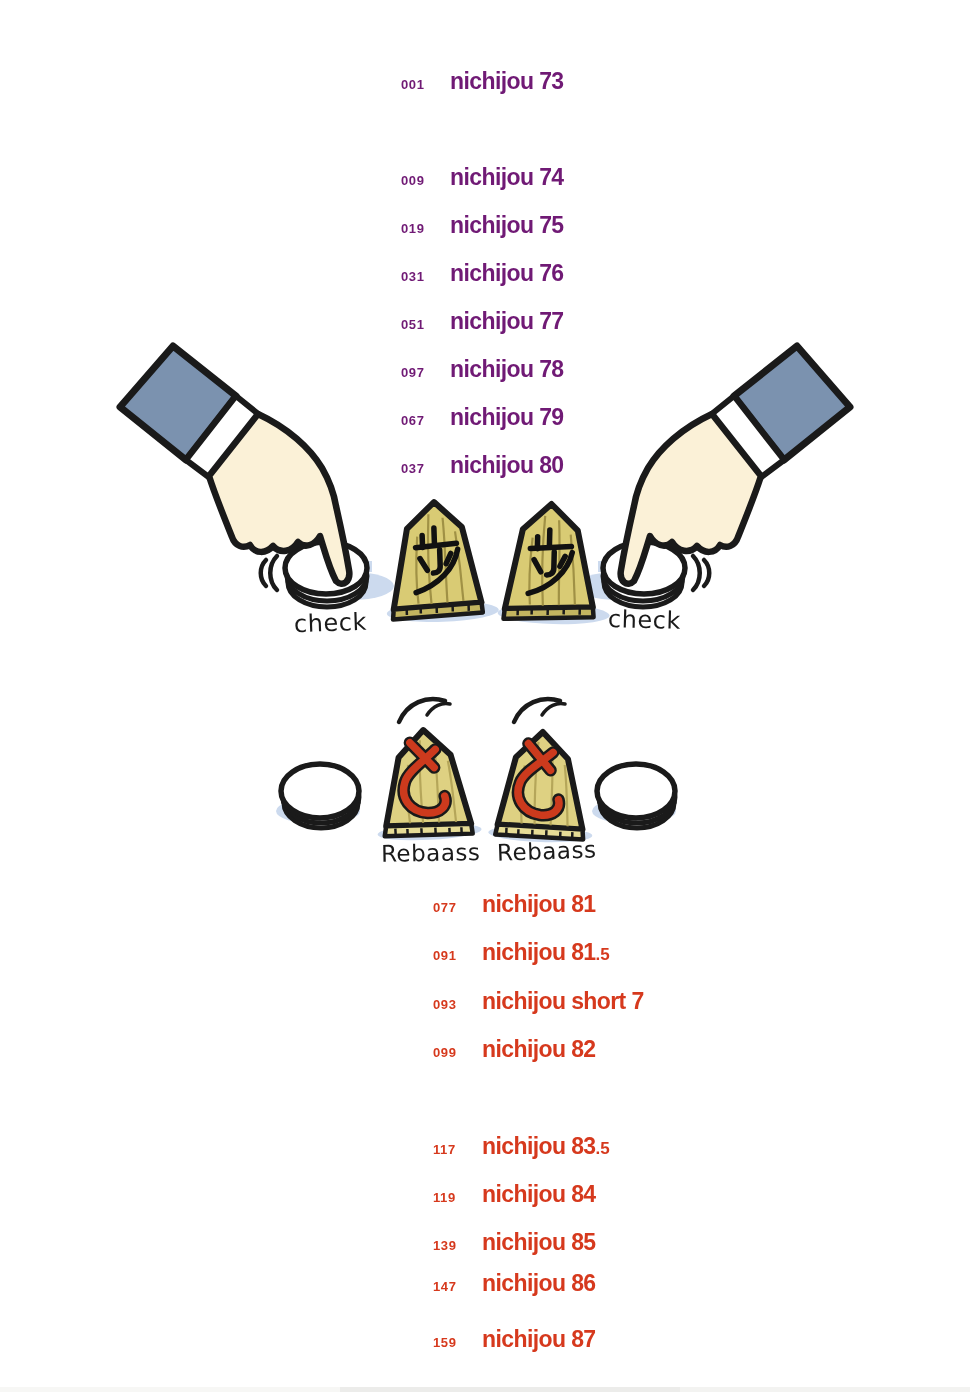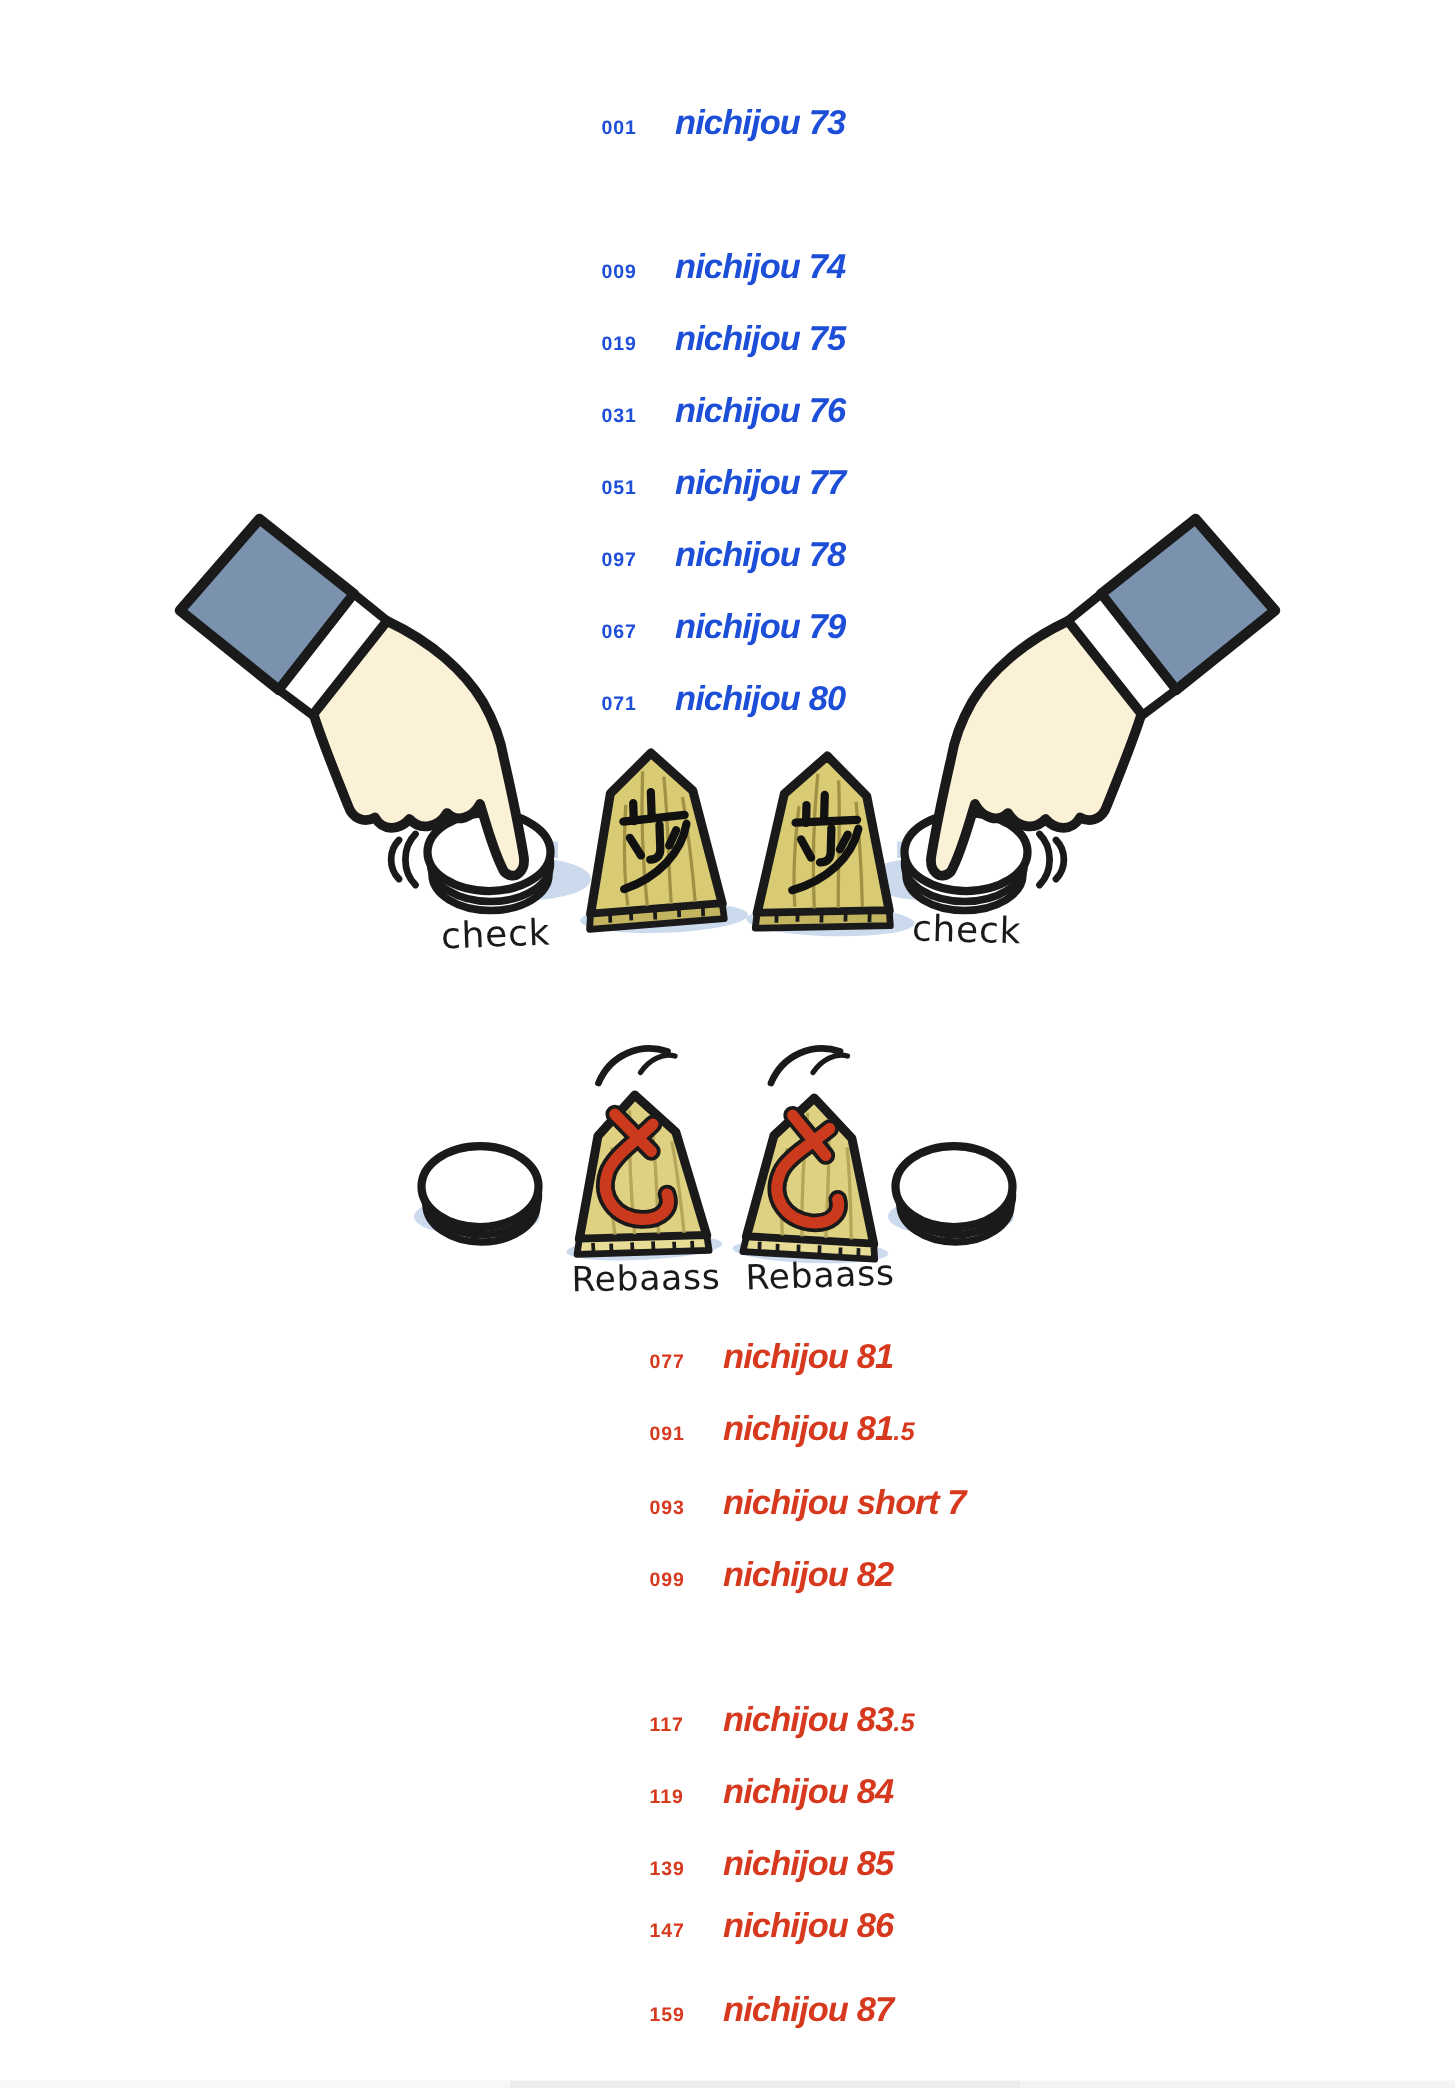--- a/index.html
+++ b/index.html
@@ -1,21 +1,21 @@
 <!DOCTYPE html>
 <html><head>
 <meta charset="utf-8">
 <style>
   html,body{margin:0;padding:0;background:#ffffff;}
   #stage{position:relative;width:970px;height:1392px;background:#ffffff;overflow:hidden;
          font-family:"Liberation Sans",sans-serif;}
   .row{position:absolute;left:0;width:100%;display:flex;align-items:baseline;
-       color:#1d4ed8;font-weight:bold;white-space:nowrap;}
+       color:#701a75;font-weight:bold;white-space:nowrap;}
   .row .num{margin-left:401px;width:49px;font-size:13px;letter-spacing:.6px;}
-  .row .ttl{font-size:23px;letter-spacing:-.6px;font-style:italic;}
+  .row .ttl{font-size:23px;letter-spacing:-.6px;}
   .row .sfx{font-size:17px;letter-spacing:0;}
   .row.red{color:#d6391d;padding-left:32px;}
   svg.art{position:absolute;}
   .caption{position:absolute;color:#1a1a1a;font-family:"DejaVu Sans",sans-serif;
            white-space:nowrap;}
   .caption.check{font-size:24px;letter-spacing:.5px;}
   .caption.rebaass{font-size:23px;letter-spacing:.5px;}
   .strip{position:absolute;bottom:0;height:5px;}
 </style>
 </head>
@@ -137,21 +137,21 @@
     </div>
   <div class="row" style="top:356px">
       <span class="num">097</span>
       <span class="ttl"><span>nichijou 78</span><span class="sfx"></span></span>
     </div>
   <div class="row" style="top:404px">
       <span class="num">067</span>
       <span class="ttl"><span>nichijou 79</span><span class="sfx"></span></span>
     </div>
   <div class="row" style="top:452px">
-      <span class="num">071</span>
+      <span class="num">037</span>
       <span class="ttl"><span>nichijou 80</span><span class="sfx"></span></span>
     </div>
 
   <svg class="art" style="left:95px;top:338px;width:780px;height:306px" viewBox="95 338 780 306">
     <use href="#hand-unit"></use>
     <g transform="translate(970,0) scale(-1,1)">
       <use href="#hand-unit"></use>
     </g>
     <use href="#pawn" transform="translate(389,500) rotate(-2,47,60)"></use>
     <use href="#pawn" transform="translate(503,502) rotate(1.5,47,60)"></use>

